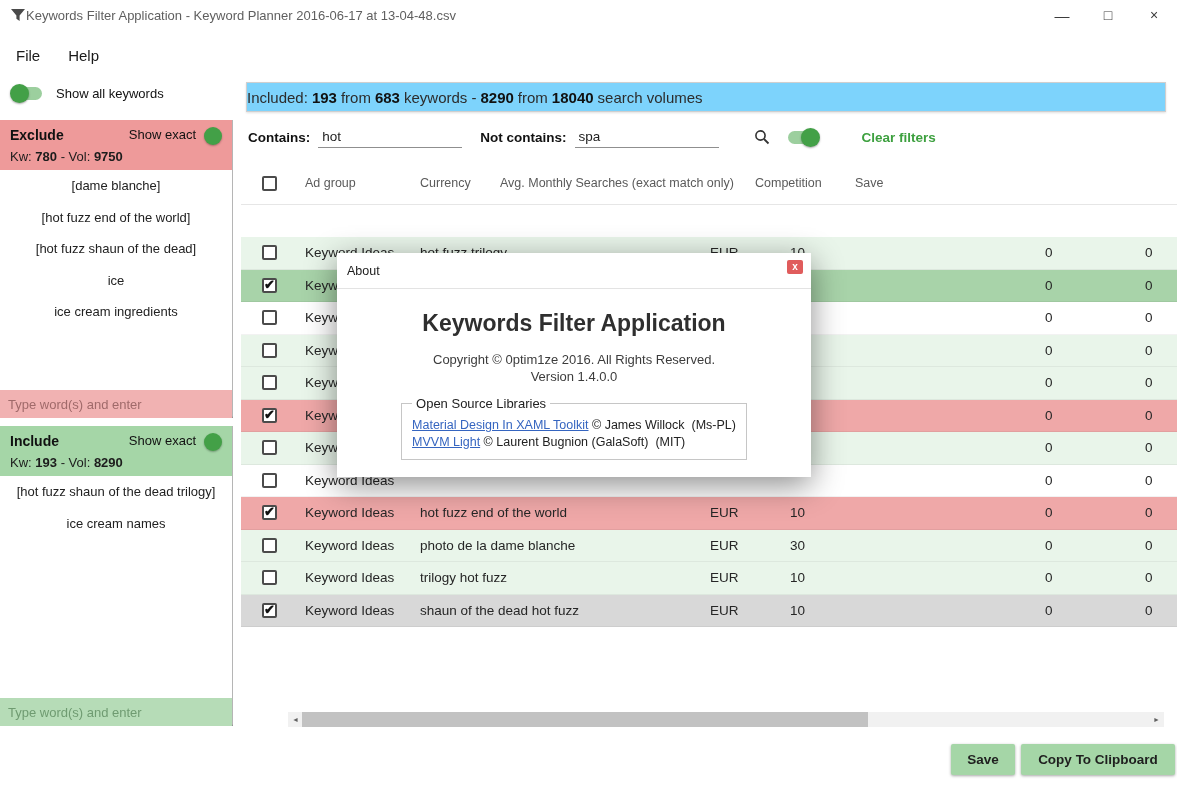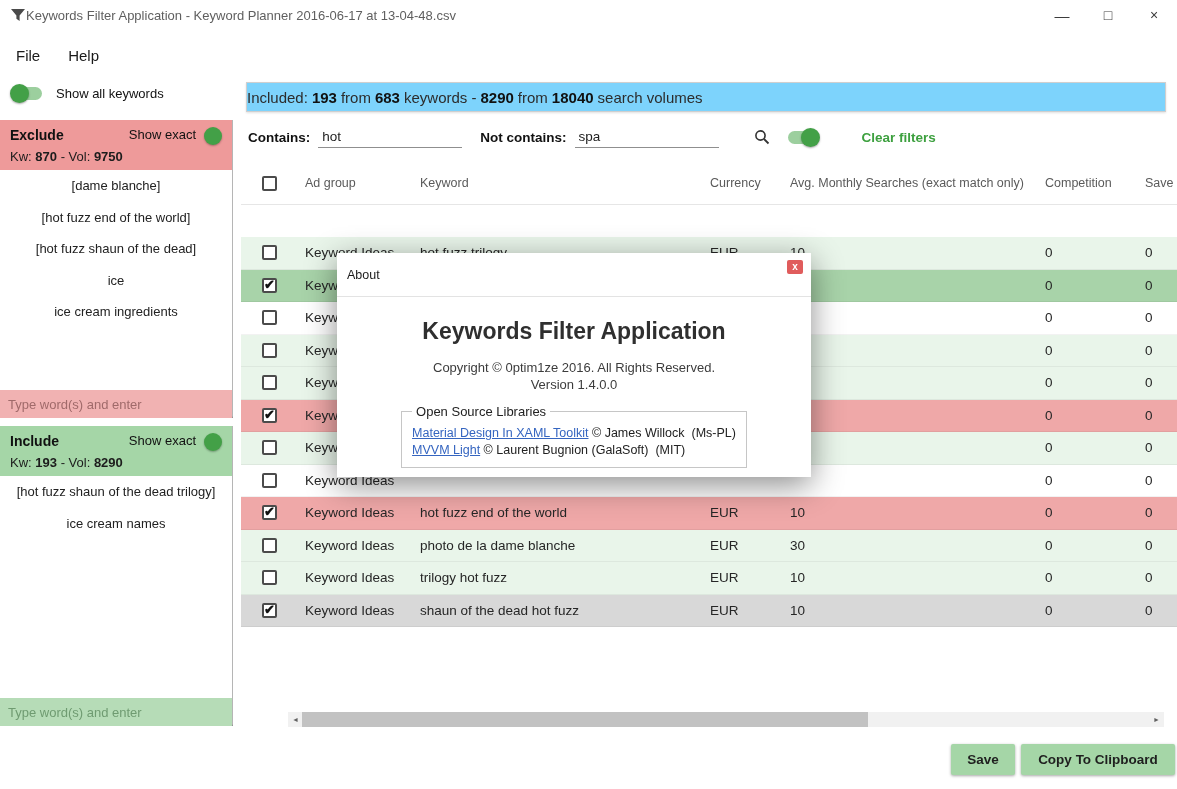--- a/index.html
+++ b/index.html
@@ -93,21 +93,21 @@
   .hthumb { position: absolute; left: 14px; width: 566px; height: 15px; background: #c2c2c2; }
   .harrow.right { position: absolute; right: 0; }
 
   
   .btn { position: absolute; top: 744px; height: 31px; background: #a5d6a7; border: none; border-radius: 2px; font-family: "Liberation Sans", sans-serif; font-size: 13.5px; font-weight: bold; color: #1f1f1f; box-shadow: 0 1px 3px rgba(0,0,0,.35); cursor: pointer; }
   .btn-save { left: 951px; width: 64px; }
   .btn-copy { left: 1021px; width: 154px; }
 
   
   .dialog { position: absolute; left: 337px; top: 253px; width: 474px; height: 224px; background: #fff; box-shadow: 0 8px 30px rgba(0,0,0,.45); z-index: 20; }
-  .dlg-titlebar { height: 44px; display: flex; align-items: center; border-bottom: 1px solid #e3e3e3; }
+  .dlg-titlebar { height: 36px; display: flex; align-items: center; border-bottom: 1px solid #e3e3e3; }
   .dlg-title { margin-left: 10px; font-size: 12.5px; color: #1a1a1a; }
   .dlg-close { position: absolute; right: 8px; top: 7px; width: 16px; height: 14px; background: #e05c5c; border-radius: 2px; color: #fff; font-size: 10px; font-weight: bold; display: flex; align-items: center; justify-content: center; line-height: 1; cursor: pointer; }
   .dlg-body { text-align: center; }
   .dlg-apptitle { margin-top: 21px; font-size: 23px; font-weight: bold; color: #2f2f2f; }
   .dlg-copyright { margin-top: 15px; font-size: 13px; color: #3c3c3c; }
   .dlg-version { margin-top: 2px; font-size: 13px; color: #3c3c3c; }
   .oss { width: 336px; margin: 12px auto 0 auto; border: 1px solid #c6c6c6; text-align: left; padding: 6px 10px 8px 10px; }
   .oss legend { font-size: 13px; color: #222; padding: 0 4px; margin-left: 0px; }
   .oss .libline { font-size: 12.5px; color: #222; line-height: 17px; white-space: pre; }
   .oss a { color: #3565c0; text-decoration: underline; }
@@ -146,21 +146,21 @@
   </div>
 
   <aside class="panel panel-exclude">
     <div class="phead">
       <div class="row1">
         <span class="ptitle">Exclude</span>
         <span class="spacer"></span>
         <span class="exact">Show exact</span>
         <div class="dot-toggle"></div>
       </div>
-      <div class="row2"><span>Kw:</span> <b>870</b> <span>- Vol:</span> <b>9750</b></div>
+      <div class="row2"><span>Kw:</span> <b>780</b> <span>- Vol:</span> <b>9750</b></div>
     </div>
     <div class="plist">
 
         <div class="pitem">[dame blanche]</div>
 
         <div class="pitem">[hot fuzz end of the world]</div>
 
         <div class="pitem">[hot fuzz shaun of the dead]</div>
 
 
@@ -205,21 +205,20 @@
     <span class="clearfilters">Clear filters</span>
   </div>
 
   <div class="thead">
     <div class="hcell col-check">
       <div class="checkbox">
           <span></span>
         </div>
     </div>
     <div class="hcell col-ad">Ad group</div>
-    <div class="hcell col-kw">Keyword</div>
     <div class="hcell col-cur">Currency</div>
     <div class="hcell col-avg">Avg. Monthly Searches (exact match only)</div>
     <div class="hcell col-comp">Competition</div>
     <div class="hcell col-sugg">Save</div>
   </div>
 
   <div class="rows">
 
       <div class="trow bg-green-light">
         <div class="cell col-check">

